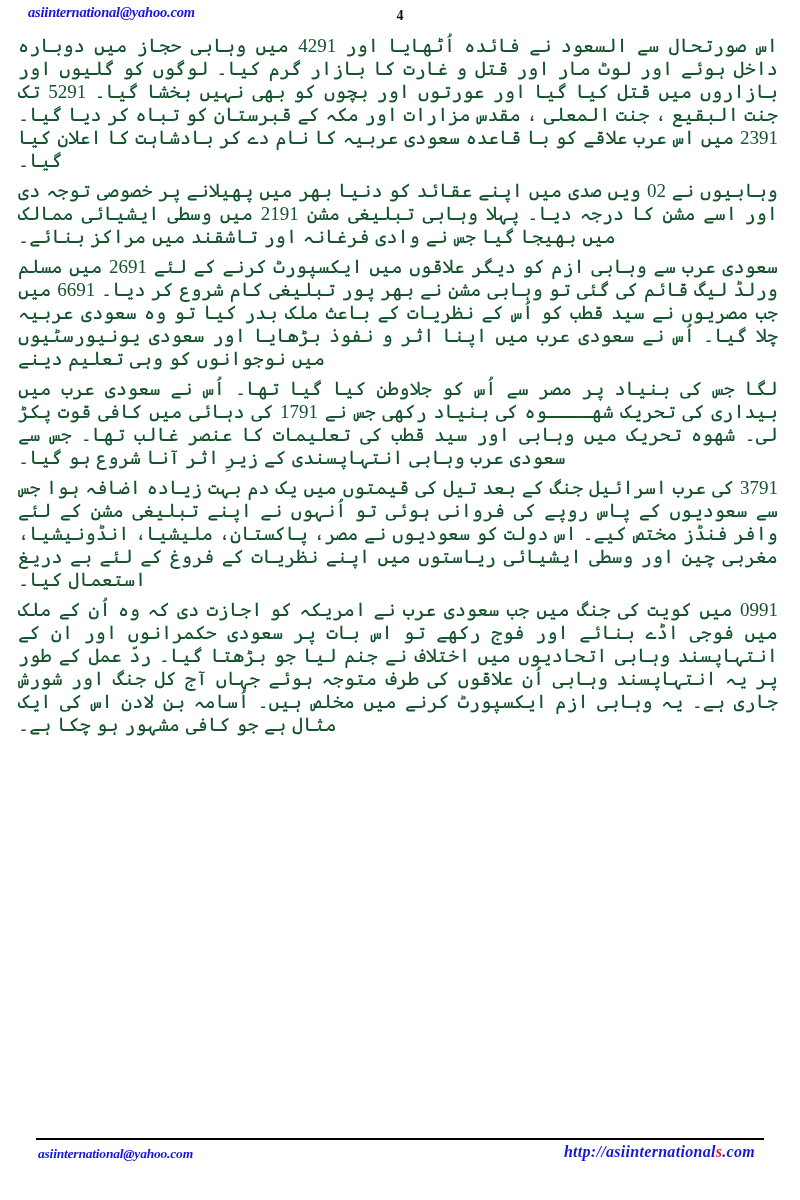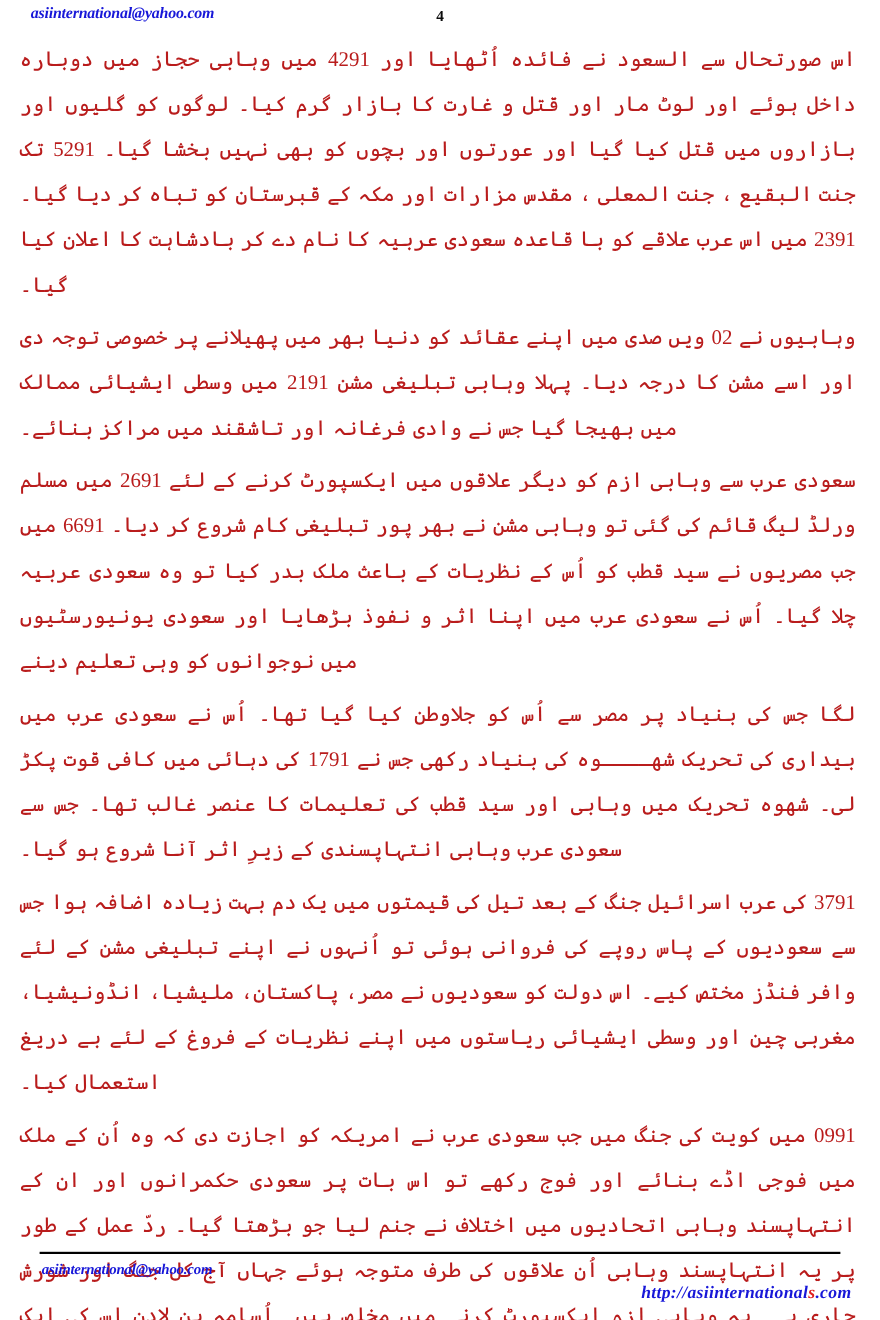--- a/index.html
+++ b/index.html
@@ -61,24 +61,24 @@
     width: 800px;
   }
 
   .para {
     direction: rtl;
     unicode-bidi: bidi-override;
     text-align: justify;
     text-align-last: left;
     margin: 0;
     padding: 0 22px 0 18px;
-    color: #b91c1c;
+    color: #14532d;
     font-family: "Liberation Serif", "DejaVu Serif", serif;
     font-size: 19px;
-    line-height: 41px;
+    line-height: 23px;
     word-spacing: 1px;
   }
 
   .para.first-indent {
     text-indent: 0;
   }
 
   .para + .para {
     margin-top: 7px;
   }
@@ -109,29 +109,28 @@
     font-style: italic;
     font-weight: bold;
     font-size: 13.5px;
     letter-spacing: -0.2px;
     color: #1717d8;
     white-space: nowrap;
   }
 
   .footer-url {
     position: absolute;
-    right: 26px;
+    right: 45px;
     top: 5px;
     font-family: "Liberation Serif", "DejaVu Serif", serif;
     font-style: italic;
     font-weight: bold;
     font-size: 16px;
     letter-spacing: 0.3px;
     white-space: nowrap;
-    margin-top: 24px;
   }
 
   .footer-url .u-blue { color: #1717d8; }
   .footer-url .u-red  { color: #e02020; }
 </style>
 </head>
 <body>
 
 <div class="page">
 

